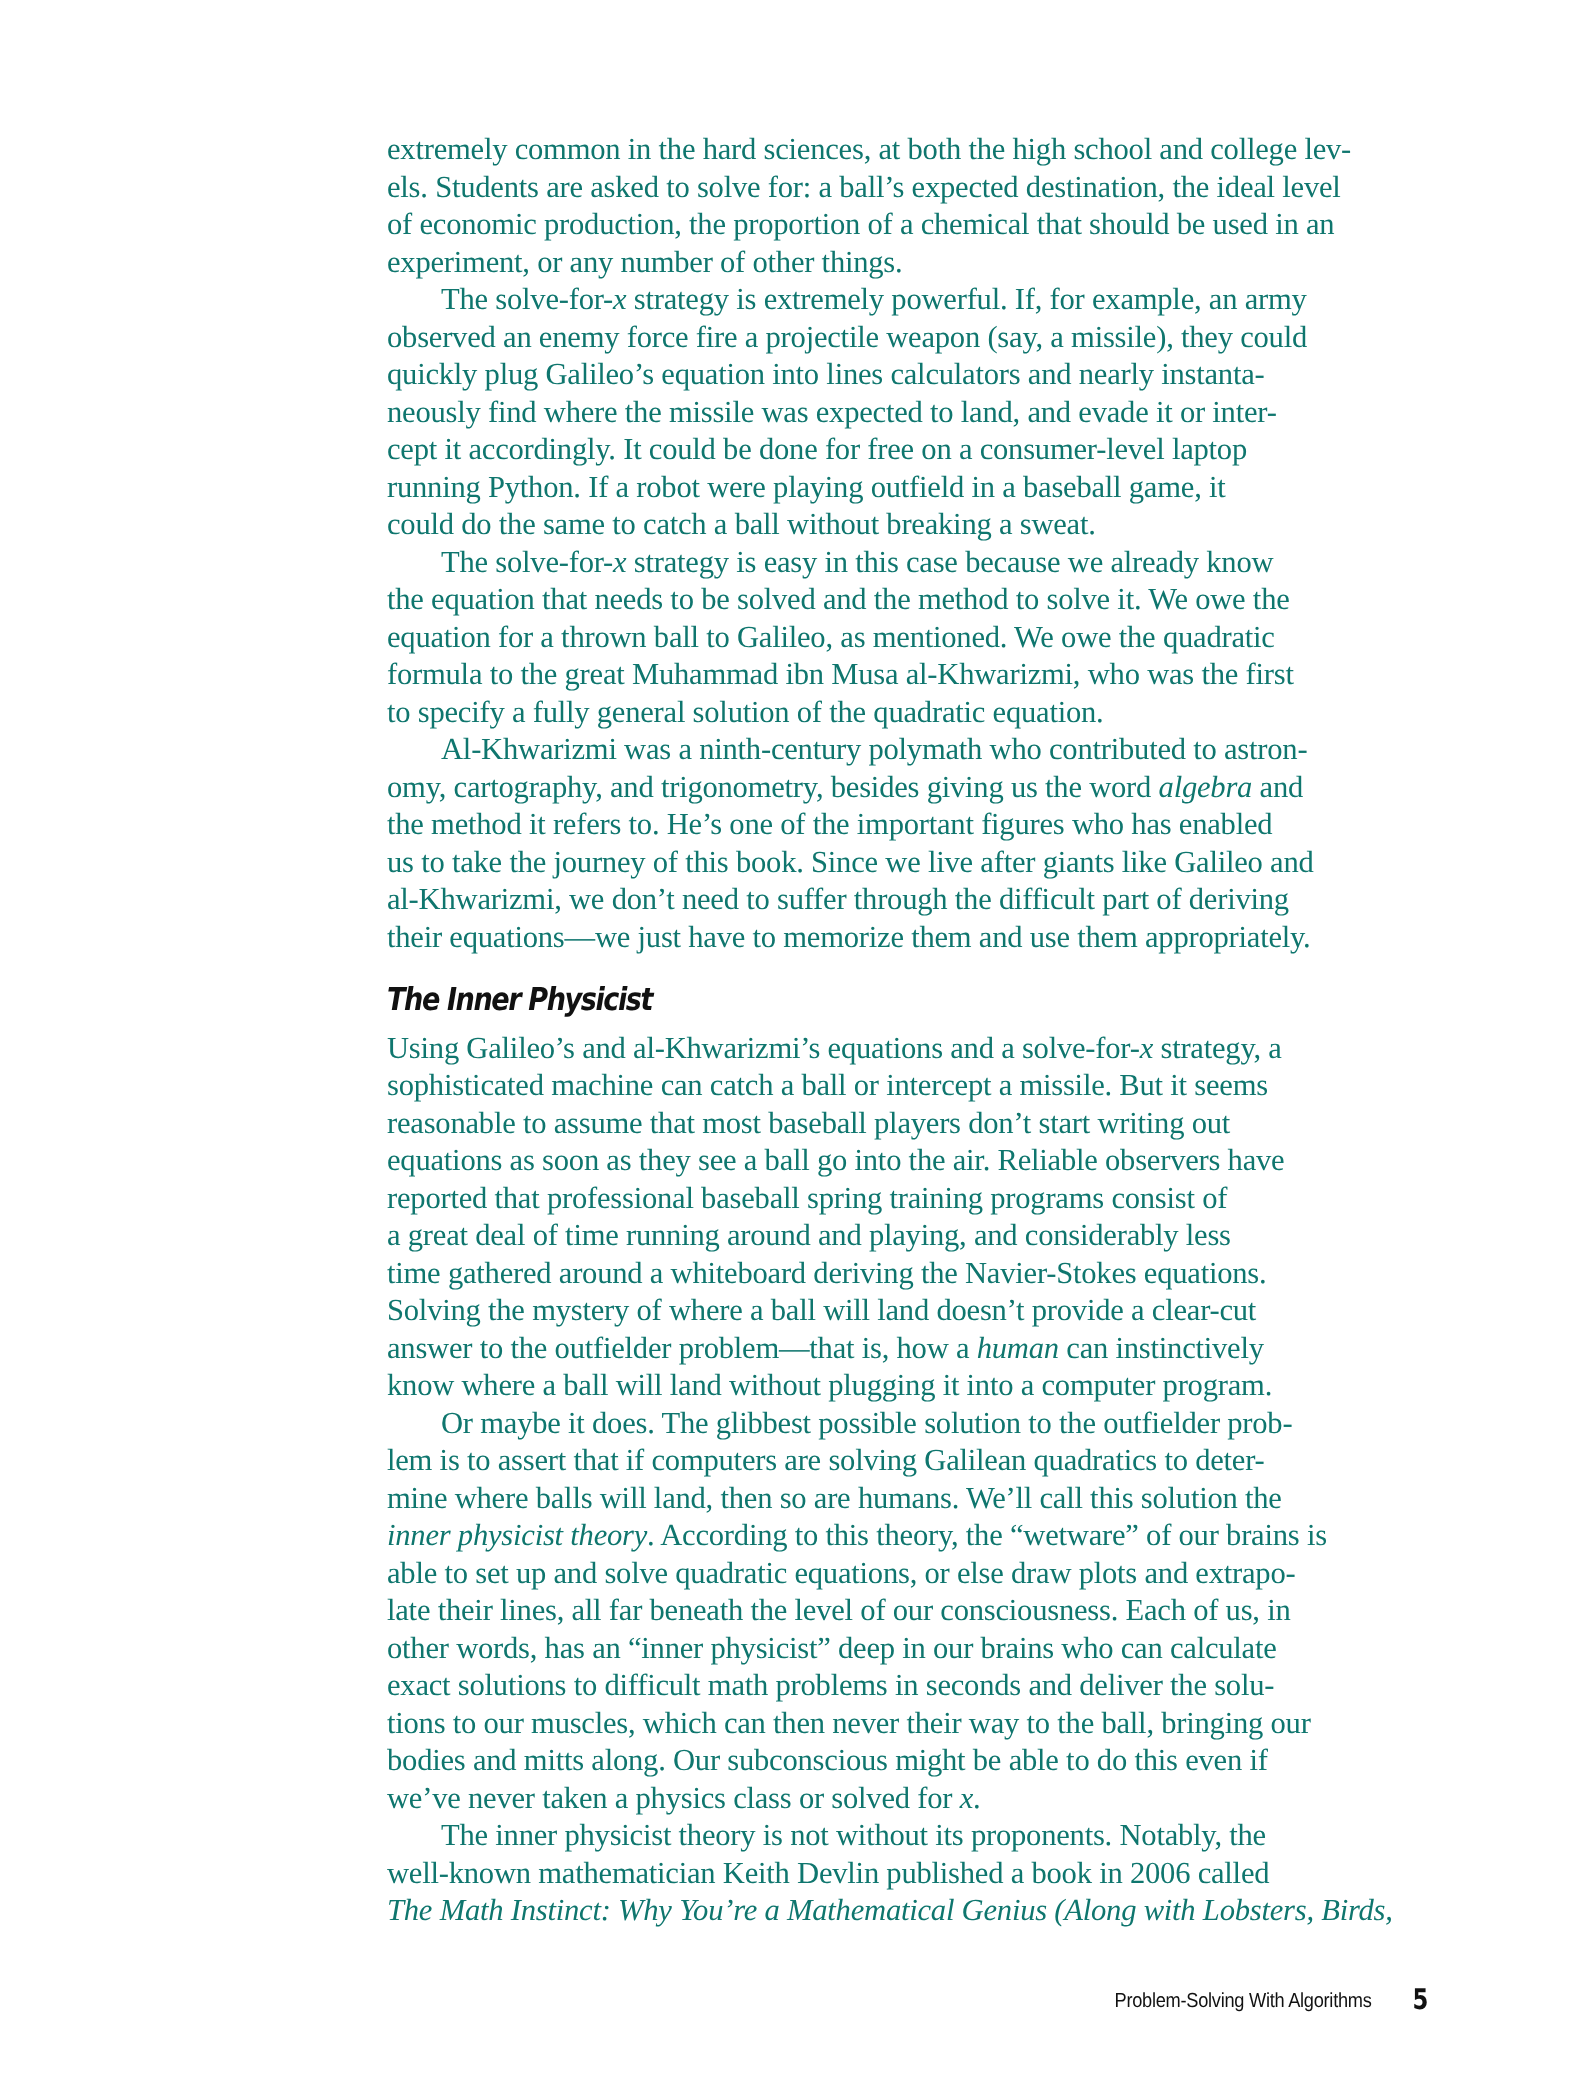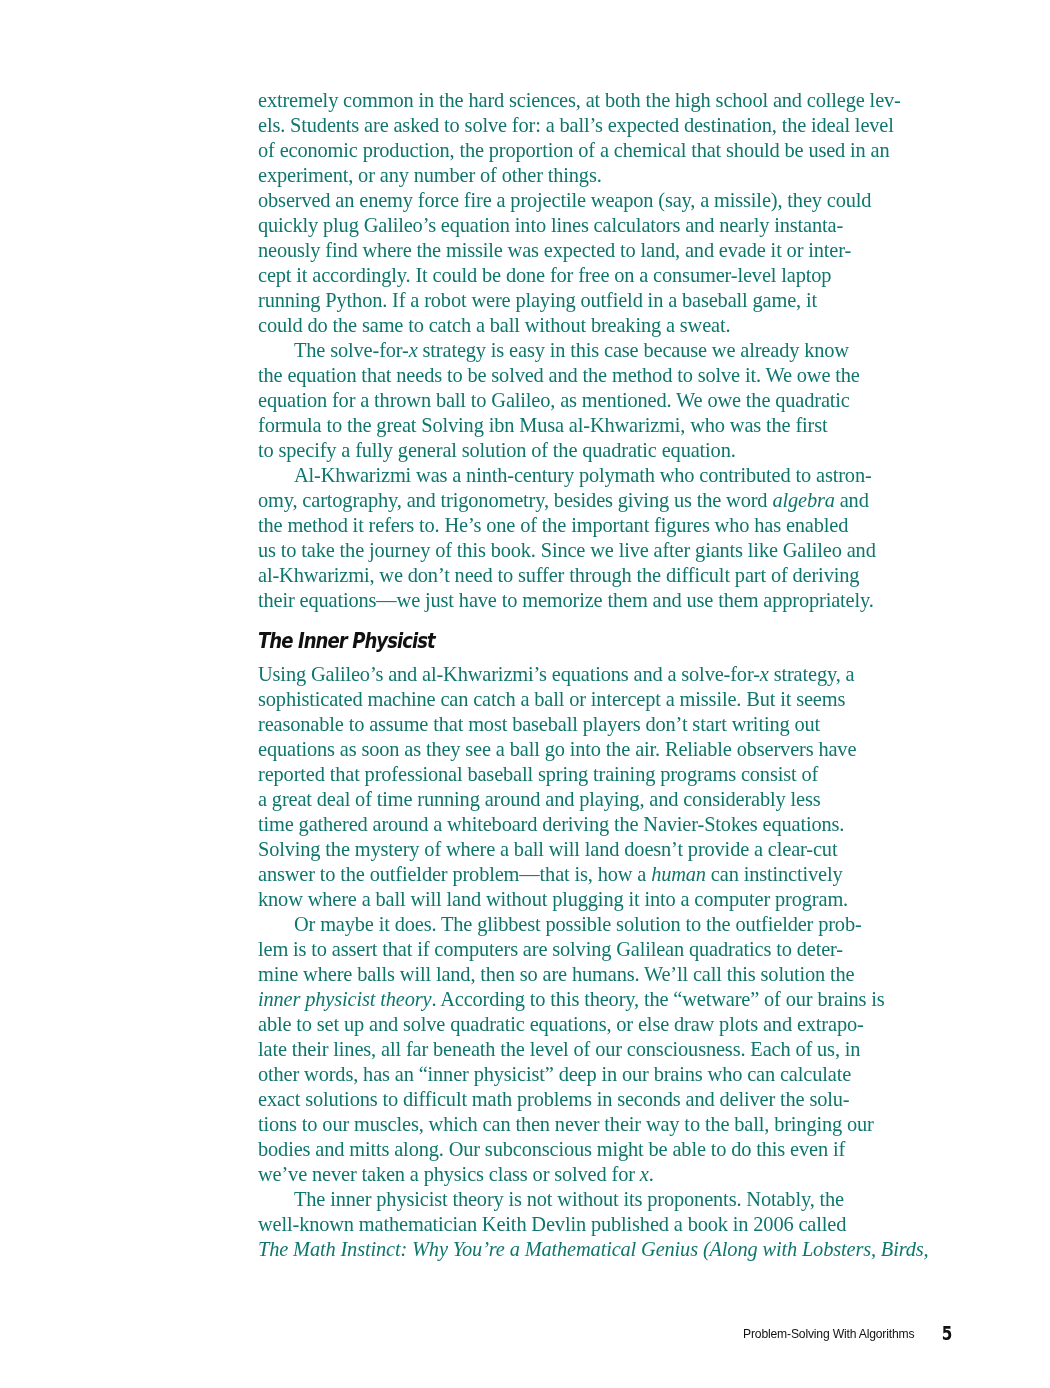--- a/index.html
+++ b/index.html
@@ -85,32 +85,33 @@
 
 <div class="page">
   <div id="top-text">
       <div class="para">
         <span class="line"><span>extremely common in the hard sciences, at both the high school and college lev-</span></span>
         <span class="line"><span>els. Students are asked to solve for: a ball’s expected destination, the ideal level</span></span>
         <span class="line"><span>of economic production, the proportion of a chemical that should be used in an</span></span>
         <span class="line"><span>experiment, or any number of other things.</span></span>
       </div>
       <div class="para">
+        <span class="line indent"><span>The solve-for-</span><span class="it">x</span><span> strategy is extremely powerful. If, for example, an army</span></span>
         <span class="line"><span>observed an enemy force fire a projectile weapon (say, a missile), they could</span></span>
         <span class="line"><span>quickly plug Galileo’s equation into lines calculators and nearly instanta-</span></span>
         <span class="line"><span>neously find where the missile was expected to land, and evade it or inter-</span></span>
         <span class="line"><span>cept it accordingly. It could be done for free on a consumer-level laptop</span></span>
         <span class="line"><span>running Python. If a robot were playing outfield in a baseball game, it</span></span>
         <span class="line"><span>could do the same to catch a ball without breaking a sweat.</span></span>
       </div>
       <div class="para">
         <span class="line indent"><span>The solve-for-</span><span class="it">x</span><span> strategy is easy in this case because we already know</span></span>
         <span class="line"><span>the equation that needs to be solved and the method to solve it. We owe the</span></span>
         <span class="line"><span>equation for a thrown ball to Galileo, as mentioned. We owe the quadratic</span></span>
-        <span class="line"><span>formula to the great Solving ibn Musa al-Khwarizmi, who was the first</span></span>
+        <span class="line"><span>formula to the great Muhammad ibn Musa al-Khwarizmi, who was the first</span></span>
         <span class="line"><span>to specify a fully general solution of the quadratic equation.</span></span>
       </div>
       <div class="para">
         <span class="line indent"><span>Al-Khwarizmi was a ninth-century polymath who contributed to astron-</span></span>
         <span class="line"><span>omy, cartography, and trigonometry, besides giving us the word </span><span class="it">algebra</span><span> and</span></span>
         <span class="line"><span>the method it refers to. He’s one of the important figures who has enabled</span></span>
         <span class="line"><span>us to take the journey of this book. Since we live after giants like Galileo and</span></span>
         <span class="line"><span>al-Khwarizmi, we don’t need to suffer through the difficult part of deriving</span></span>
         <span class="line"><span>their equations—we just have to memorize them and use them appropriately.</span></span>
       </div>

